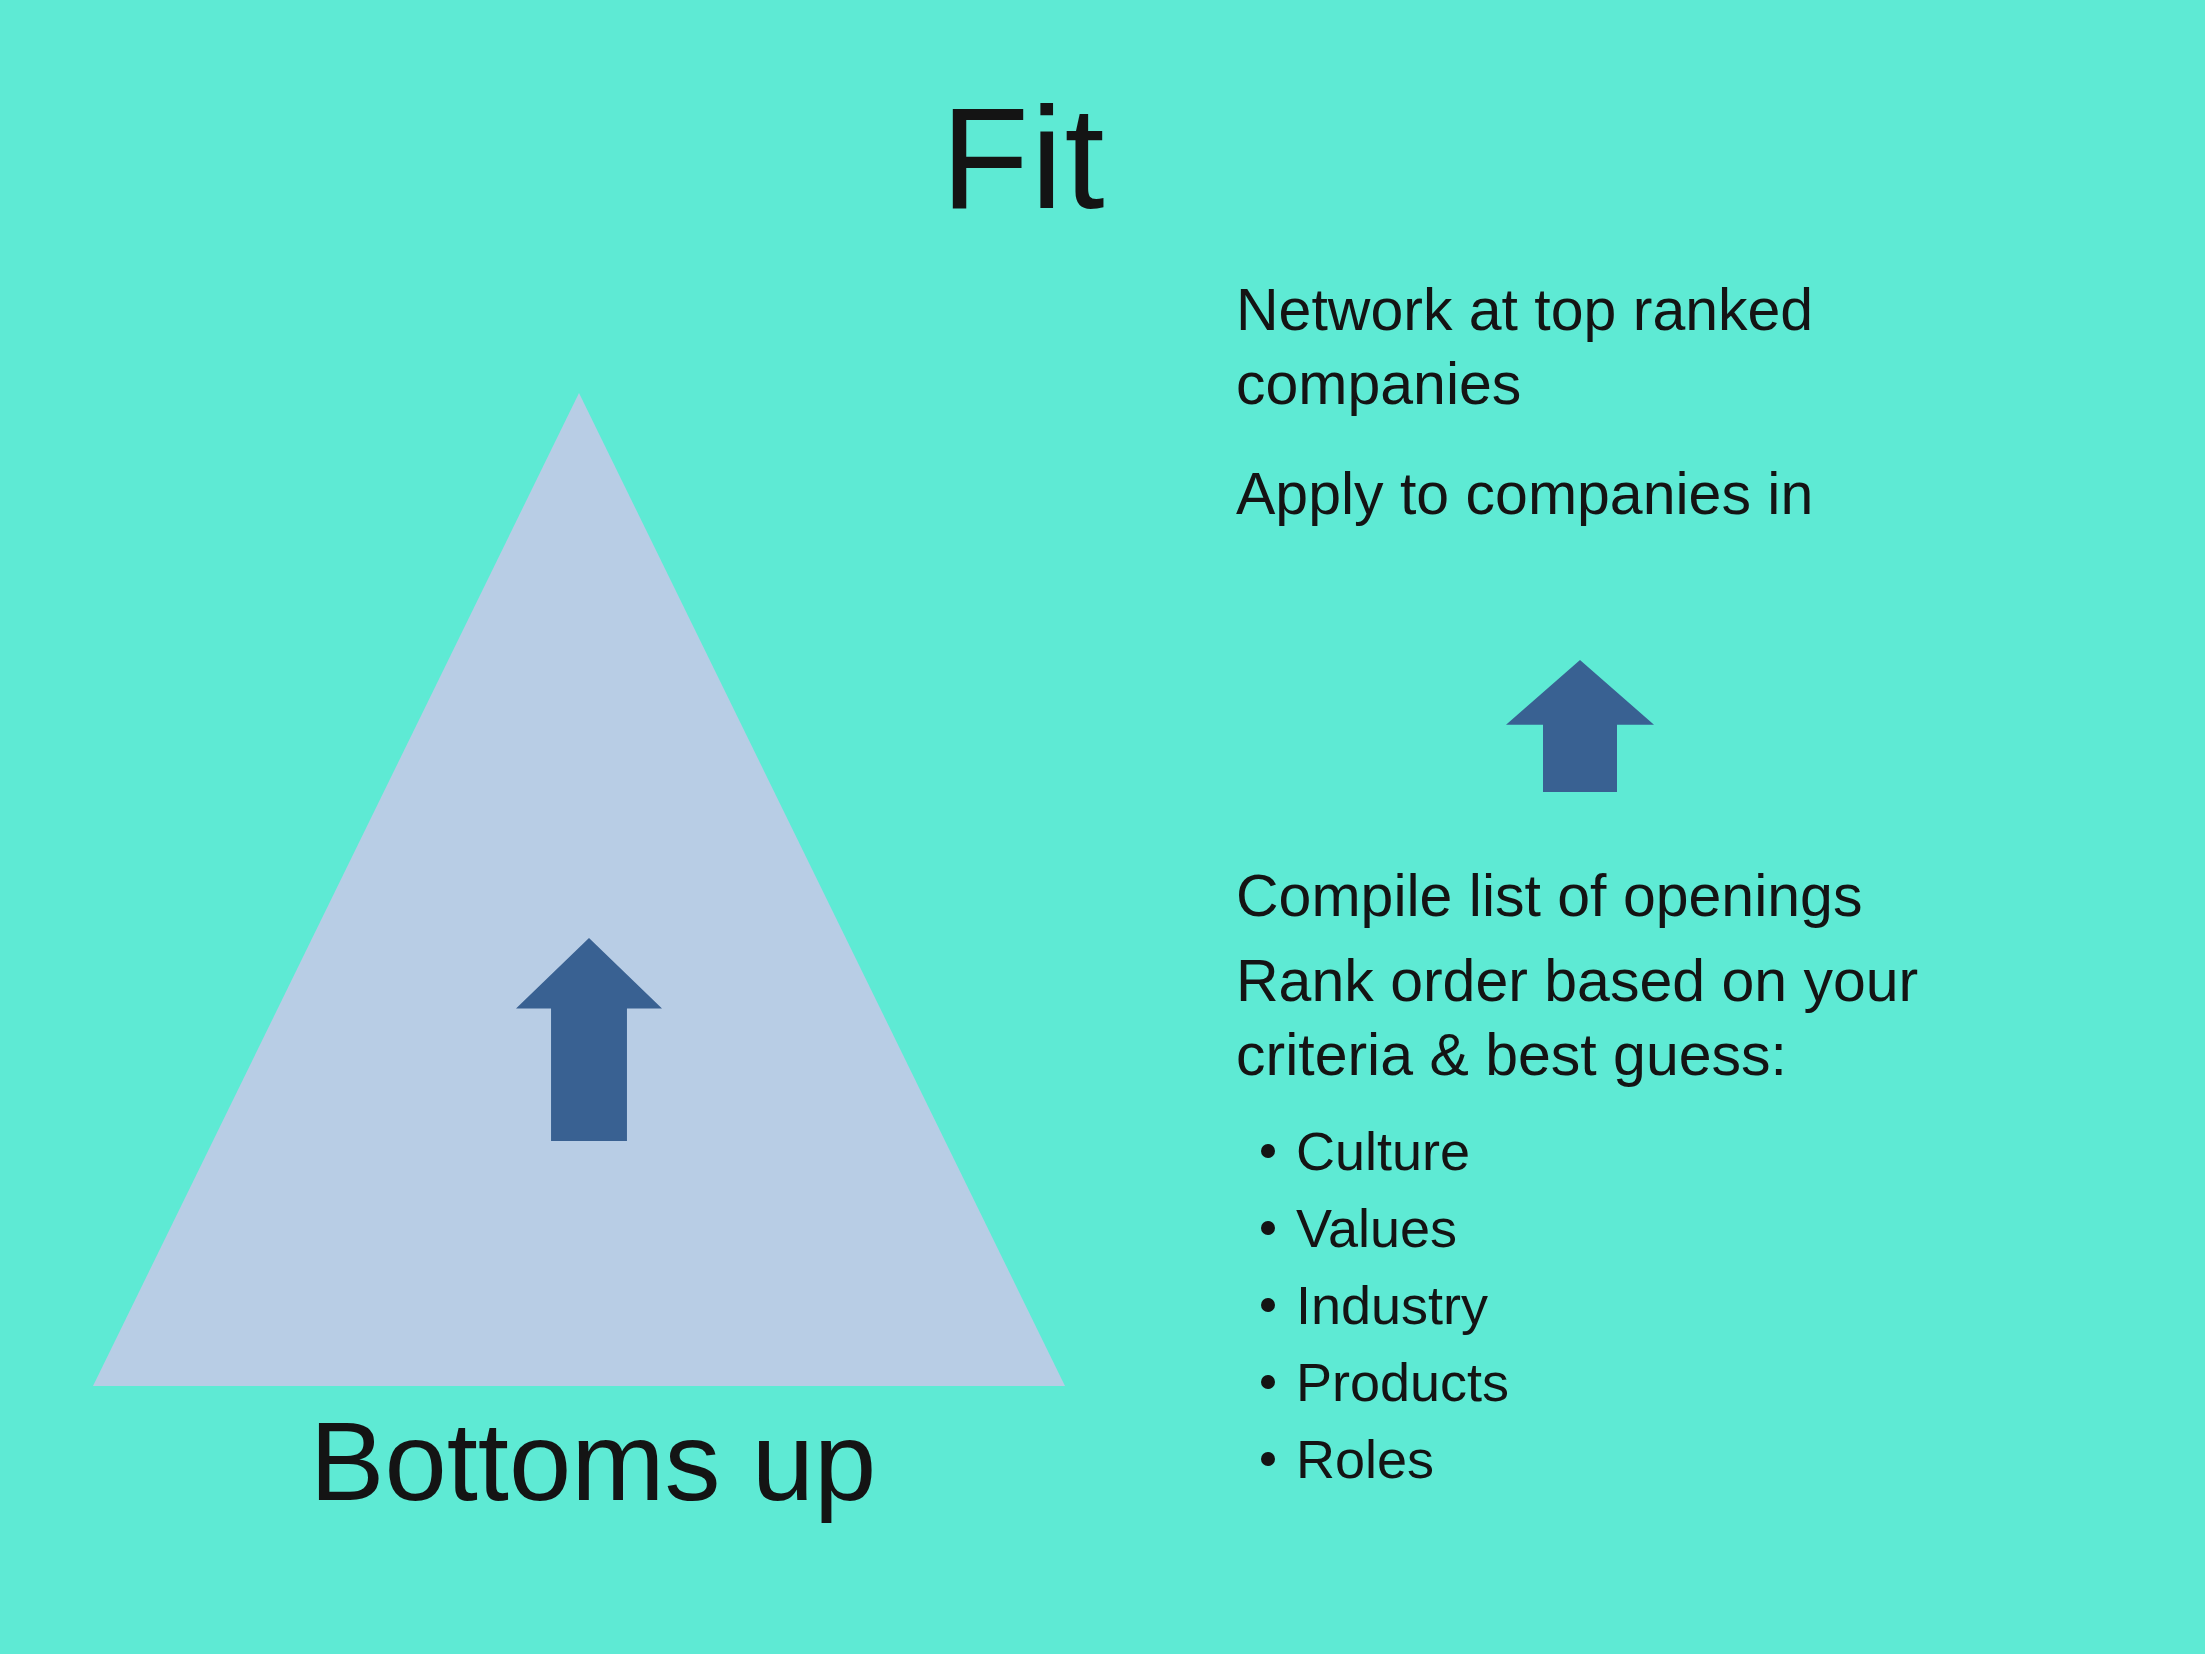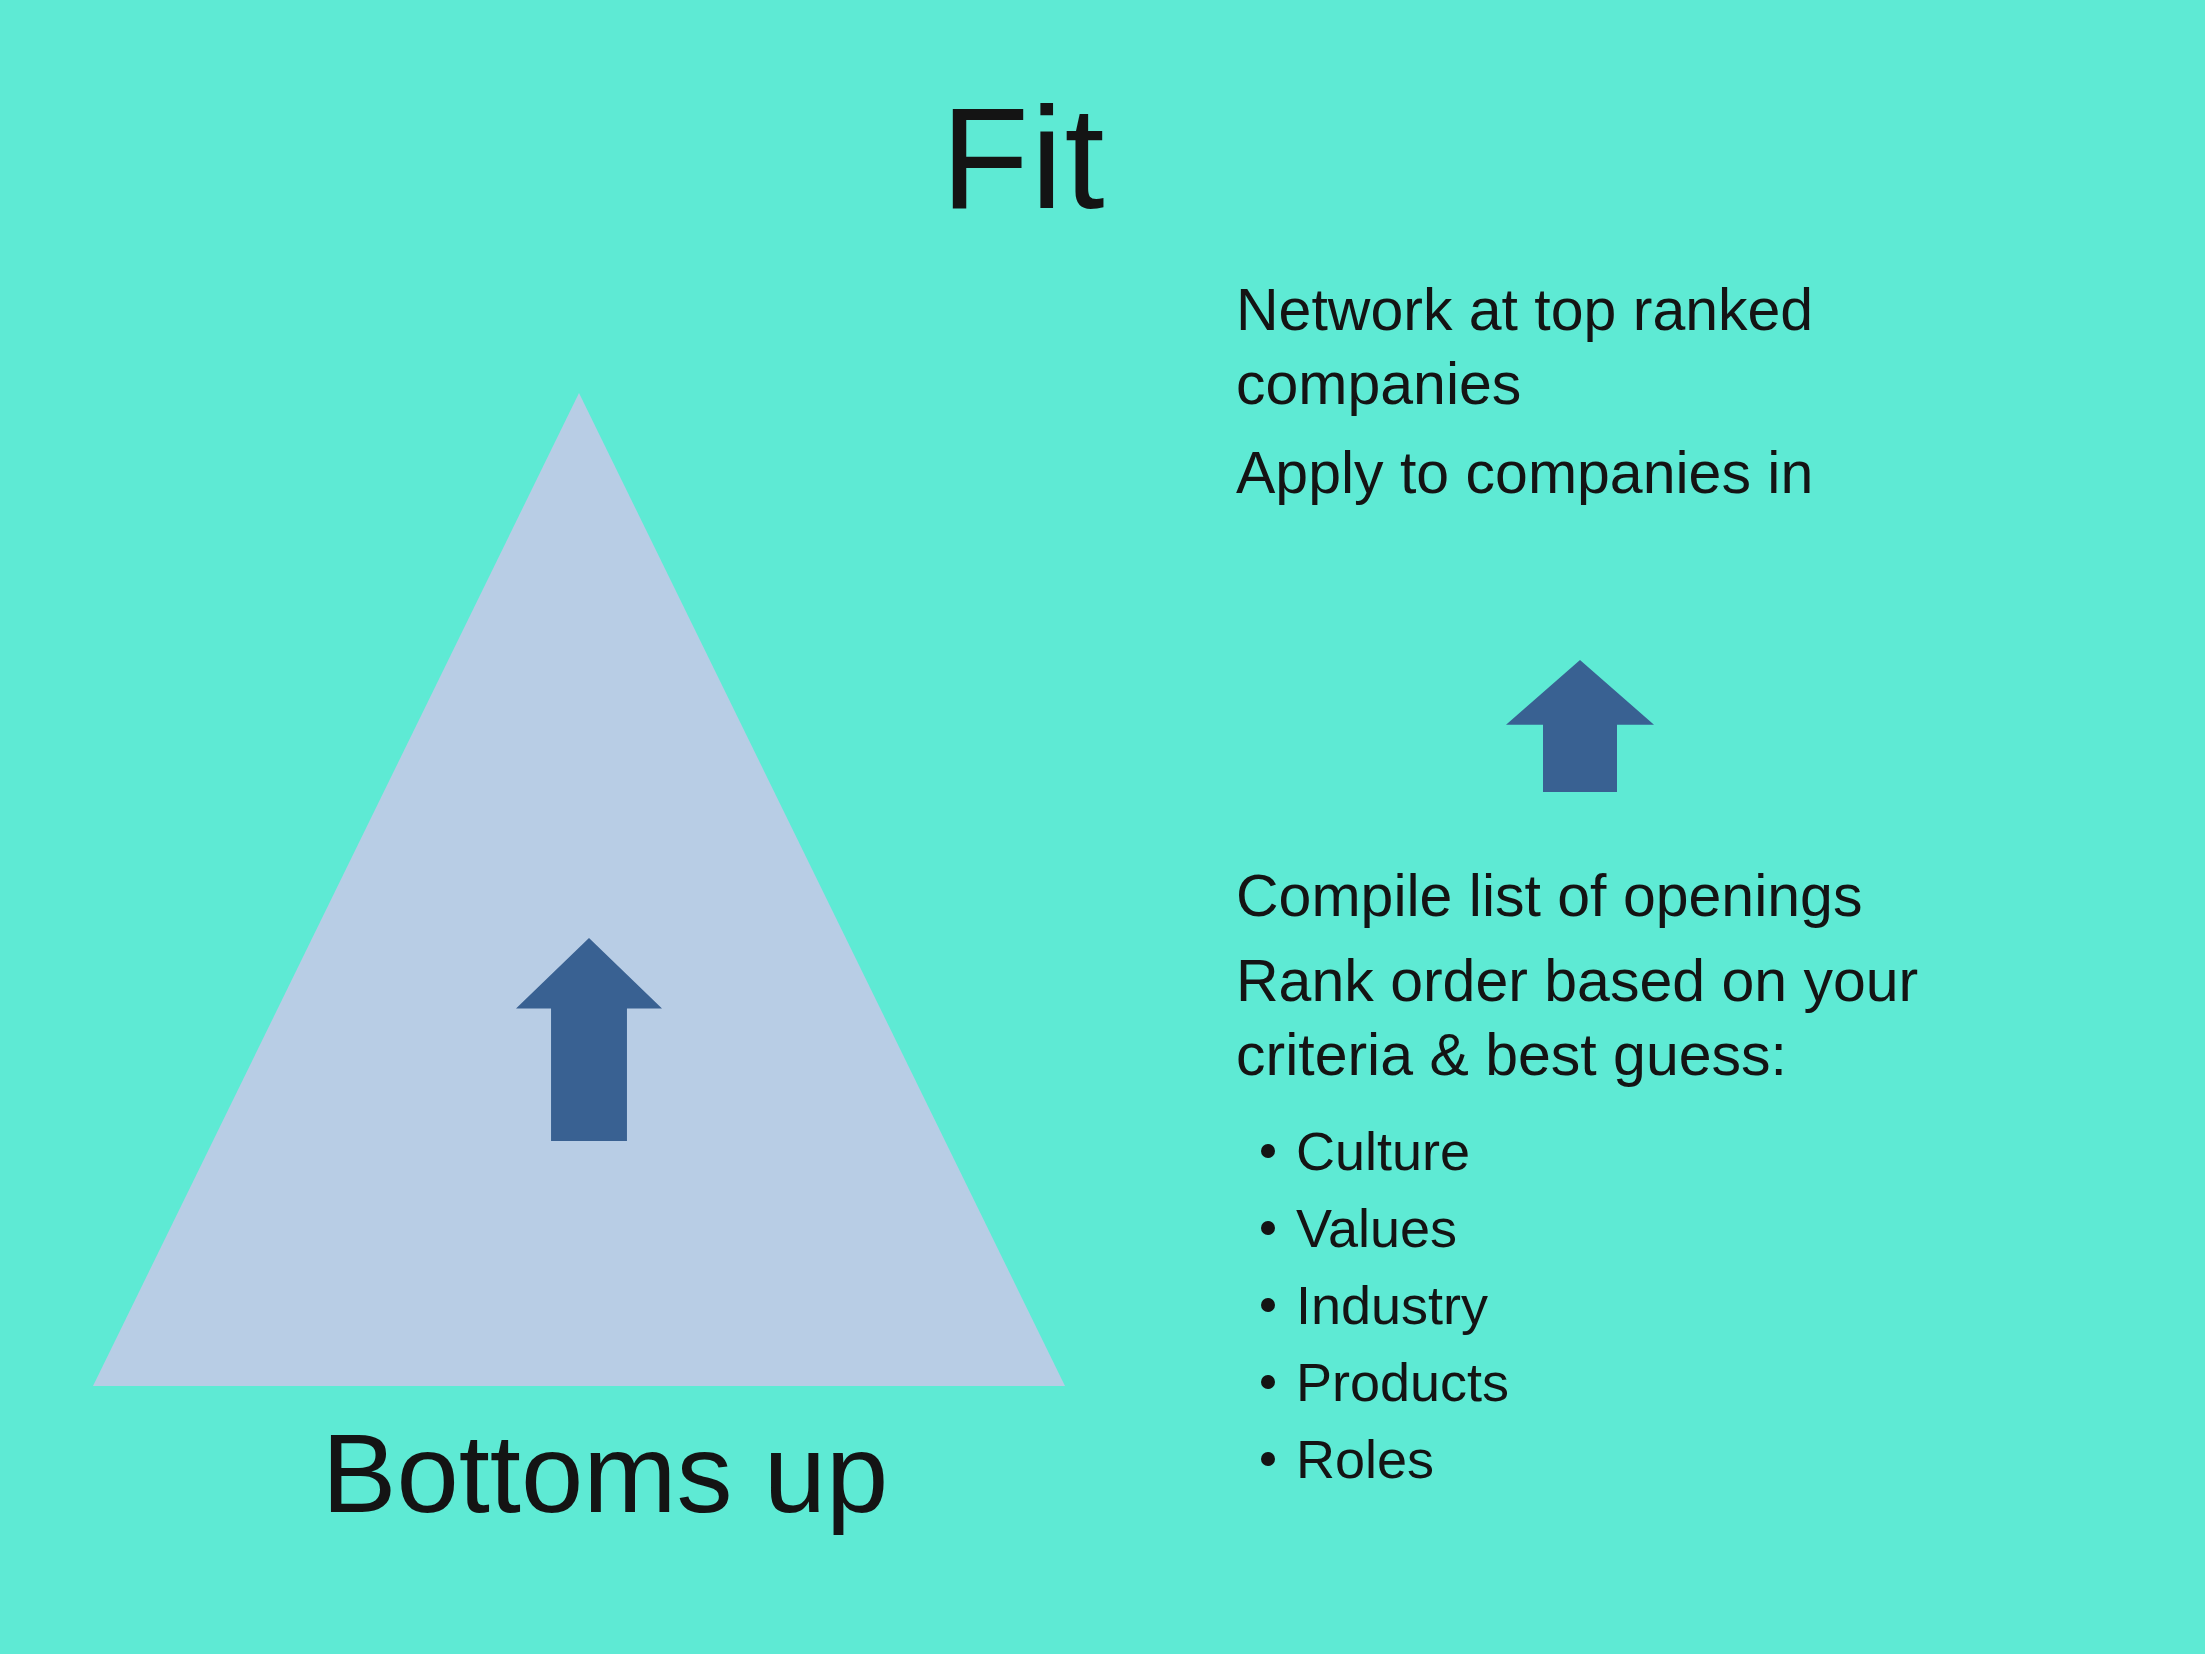--- a/index.html
+++ b/index.html
@@ -53,21 +53,21 @@
     top: 660px;
     width: 148px;
     height: 132px;
     clip-path: polygon(50% 0%, 100% 49%, 75% 49%, 75% 100%, 25% 100%, 25% 49%, 0% 49%);
   }
   .pyramid-caption {
     position: absolute;
     left: 229px;
     top: 1402px;
     width: 720px;
-    margin: 16px;
+    margin: 4px;
     font-size: 112px;
     line-height: 1;
     text-align: center;
     white-space: nowrap;
   }
   
   .rcol {
     position: absolute;
     left: 1236px;
     top: 0;
@@ -76,21 +76,21 @@
   }
   .para {
     position: absolute;
     left: 0;
     margin: 0;
     font-size: 59px;
     line-height: 74px;
     white-space: nowrap;
   }
   .para-1 { top: 273px; }
-  .para-2 { top: 436px; }
+  .para-2 { top: 457px; }
   .para-3 { top: 859px; }
   .para-4 { top: 944px; }
   .text-line { display: block; }
   .bullets {
     position: absolute;
     left: 8px;
     top: 1101px;
     margin: 12px;
     padding: 0;
     list-style: none;

